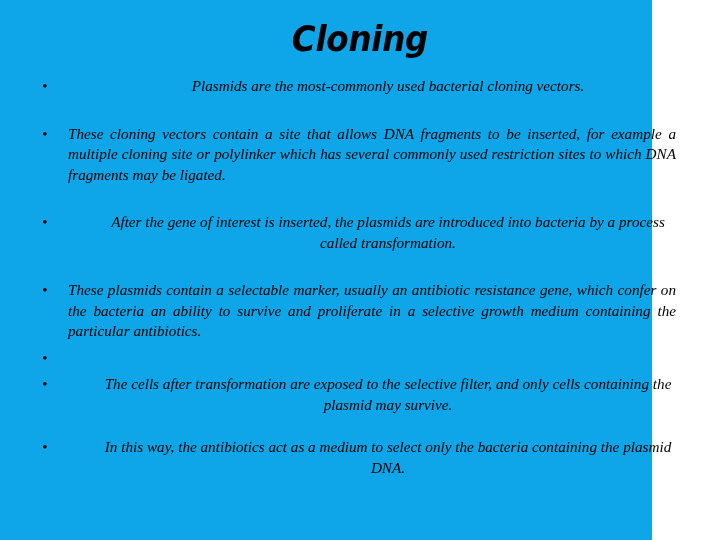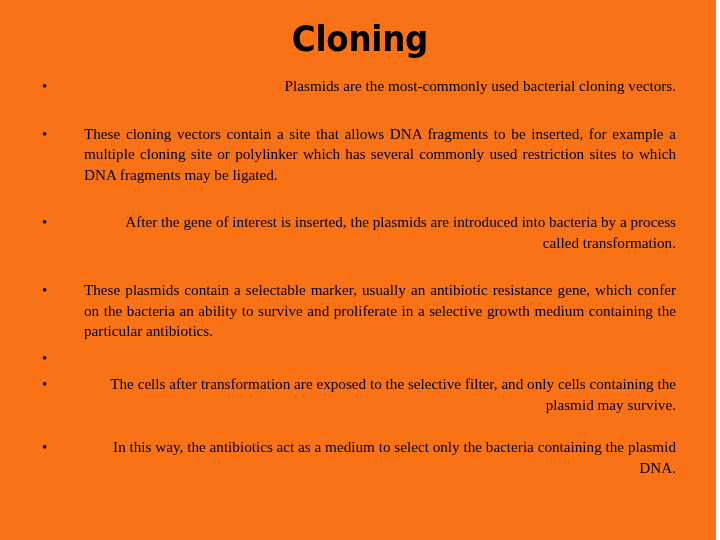--- a/index.html
+++ b/index.html
@@ -12,23 +12,24 @@
     width: 720px;
     height: 540px;
     overflow: hidden;
     font-family: "Liberation Serif", "DejaVu Serif", serif;
     color: #000000;
     -webkit-font-smoothing: none;
   }
 
   .slide {
     position: relative;
-    width: 716px;
+    width: 652px;
     height: 540px;
-    background: #f97316;
+    background: #0ea5e9;
+    font-style: italic;
   }
 
   
   .slide-title {
     position: absolute;
     left: 0;
     top: 18px;
     width: 720px;
     text-align: center;
     font-family: "DejaVu Sans", "Liberation Sans", sans-serif;
@@ -67,22 +68,22 @@
     text-align: left;
     color: #000000;
   }
 
   .bullet-row .btext {
     display: block;
     white-space: pre-wrap;
   }
 
   
-  .align-left  .btext { text-align: right; margin-left: 32px; }
-  .align-just  .btext { text-align: justify; text-align-last: left; margin-left: 16px; }
+  .align-left  .btext { text-align: center; margin-left: 32px; }
+  .align-just  .btext { text-align: justify; text-align-last: left; }
 
   
   .gap-lg { margin-top: 27px; }
   .gap-md { margin-top: 22px; }
   .gap-sm { margin-top: 6px; }
   .gap-none { margin-top: 0; }
 
   
   .bullet-row.empty { height: 20.5px; }
   .bullet-row.empty .btext { height: 20.5px; }

